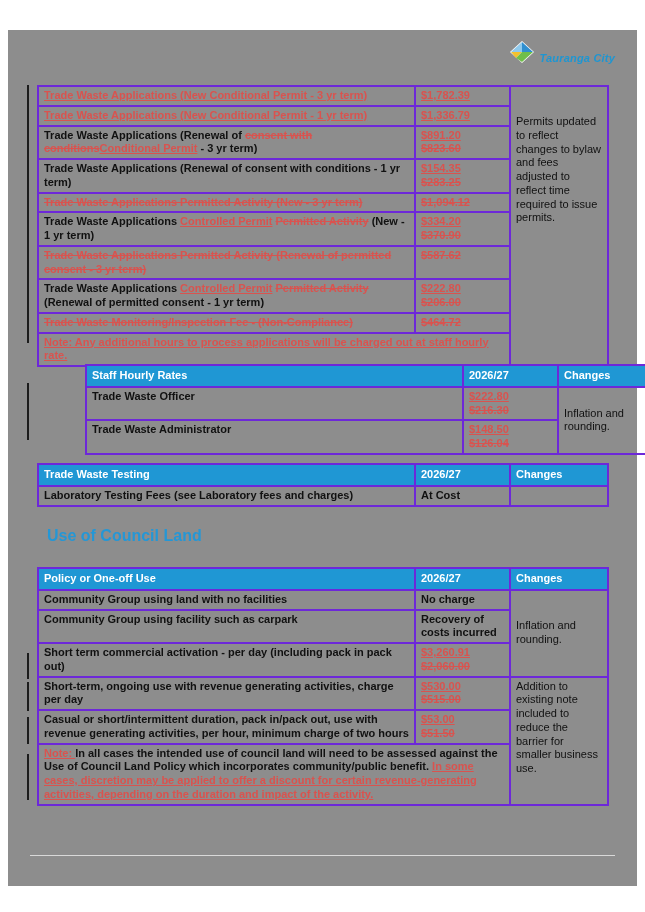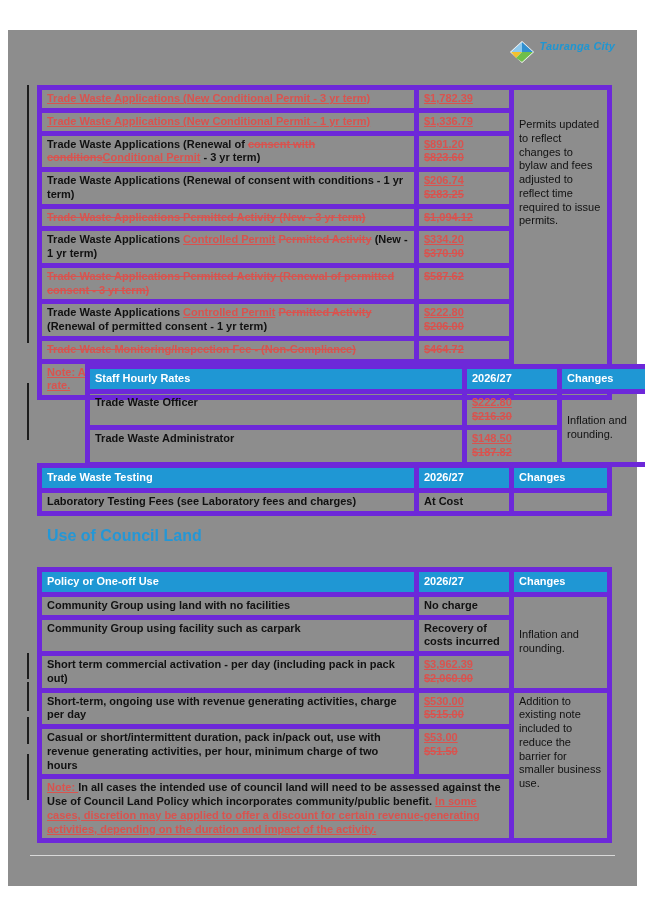--- a/index.html
+++ b/index.html
@@ -6,35 +6,35 @@
   body{
     width:645px;height:912px;background:#ffffff;
     font-family:"Liberation Sans", sans-serif;
     position:relative;overflow:hidden;
   }
   .page{
     position:absolute;left:8px;top:30px;width:629px;height:856px;
     background:#8d8d8d;
   }
   .logo{
-    position:absolute;top:10px;right:22px;display:flex;align-items:flex-start;gap:4px;
+    position:absolute;top:10px;right:22px;display:flex;align-items:flex-end;gap:4px;
   }
   .logo-text{
     color:#1e96d2;font-size:11px;font-weight:bold;font-style:italic;letter-spacing:0.2px;
   }
   .change-bar{
     position:absolute;left:19px;width:2px;background:#1c1c1c;
   }
   .block{position:absolute;left:29px;width:570px;}
   table.doc-table{
     border-collapse:collapse;table-layout:fixed;width:570px;
     font-size:11px;line-height:1.25;color:#111;
   }
   table.doc-table th, table.doc-table td{
-    border:5px solid #6d28d9;padding:2px 5px;vertical-align:top;
+    border:2px solid #6d28d9;padding:2px 5px;vertical-align:top;
     word-wrap:break-word;
   }
   table.doc-table thead th{
     background:#1f97d4;color:#ffffff;text-align:left;font-weight:bold;
     padding:3px 5px;
   }
   td.desc{font-weight:bold;}
   td.value{font-weight:bold;}
   td.changes{font-weight:normal;background:transparent;}
   td.changes.vmid{vertical-align:middle;}
@@ -106,21 +106,21 @@
           <tr>
             <td class="desc"><span class="run-norm">Trade Waste Applications (Renewal of </span><span class="run-del">consent with conditions</span><span class="run-ins">Conditional Permit</span><span class="run-norm"> - 3 yr term)</span></td>
             <td class="value">
               <span class="run-ins vline">$891.20</span>
               <span class="run-del vline">$823.60</span>
             </td>
           </tr>
           <tr>
             <td class="desc"><span class="run-norm">Trade Waste Applications (Renewal of consent with conditions - 1 yr term)</span></td>
             <td class="value">
-              <span class="run-ins vline">$206.74</span>
+              <span class="run-ins vline">$154.35</span>
               <span class="run-del vline">$283.25</span>
             </td>
           </tr>
           <tr>
             <td class="desc"><span class="run-del">Trade Waste Applications Permitted Activity (New - 3 yr term)</span></td>
             <td class="value">
               <span class="run-del vline">$1,094.12</span>
             </td>
           </tr>
           <tr>
@@ -176,21 +176,21 @@
             <td class="value">
               <span class="run-ins vline">$222.80</span>
               <span class="run-del vline">$216.30</span>
             </td>
             <td class="changes vmid" rowspan="2">Inflation and rounding.</td>
           </tr>
           <tr>
             <td class="desc"><span class="run-norm">Trade Waste Administrator</span></td>
             <td class="value">
               <span class="run-ins vline">$148.50</span>
-              <span class="run-del vline">$187.82</span>
+              <span class="run-del vline">$126.04</span>
             </td>
           </tr>
         </tbody>
       </table>
     </div>
 
   <div class="block" style="top:433px;">
       <table class="doc-table">
         <colgroup>
           <col style="width: 377px;">
@@ -242,21 +242,21 @@
           </tr>
           <tr class="strong-top">
             <td class="desc"><span class="run-norm">Community Group using facility such as carpark</span></td>
             <td class="value">
               <span class="run-norm vline">Recovery of costs incurred</span>
             </td>
           </tr>
           <tr>
             <td class="desc"><span class="run-norm">Short term commercial activation - per day (including pack in pack out)</span></td>
             <td class="value">
-              <span class="run-ins vline">$3,962.39</span>
+              <span class="run-ins vline">$3,260.91</span>
               <span class="run-del vline">$2,060.00</span>
             </td>
           </tr>
           <tr>
             <td class="desc"><span class="run-norm">Short-term, ongoing use with revenue generating activities, charge per day</span></td>
             <td class="value">
               <span class="run-ins vline">$530.00</span>
               <span class="run-del vline">$515.00</span>
             </td>
             <td class="changes" rowspan="3">Addition to existing note included to reduce the barrier for smaller business use.</td>

